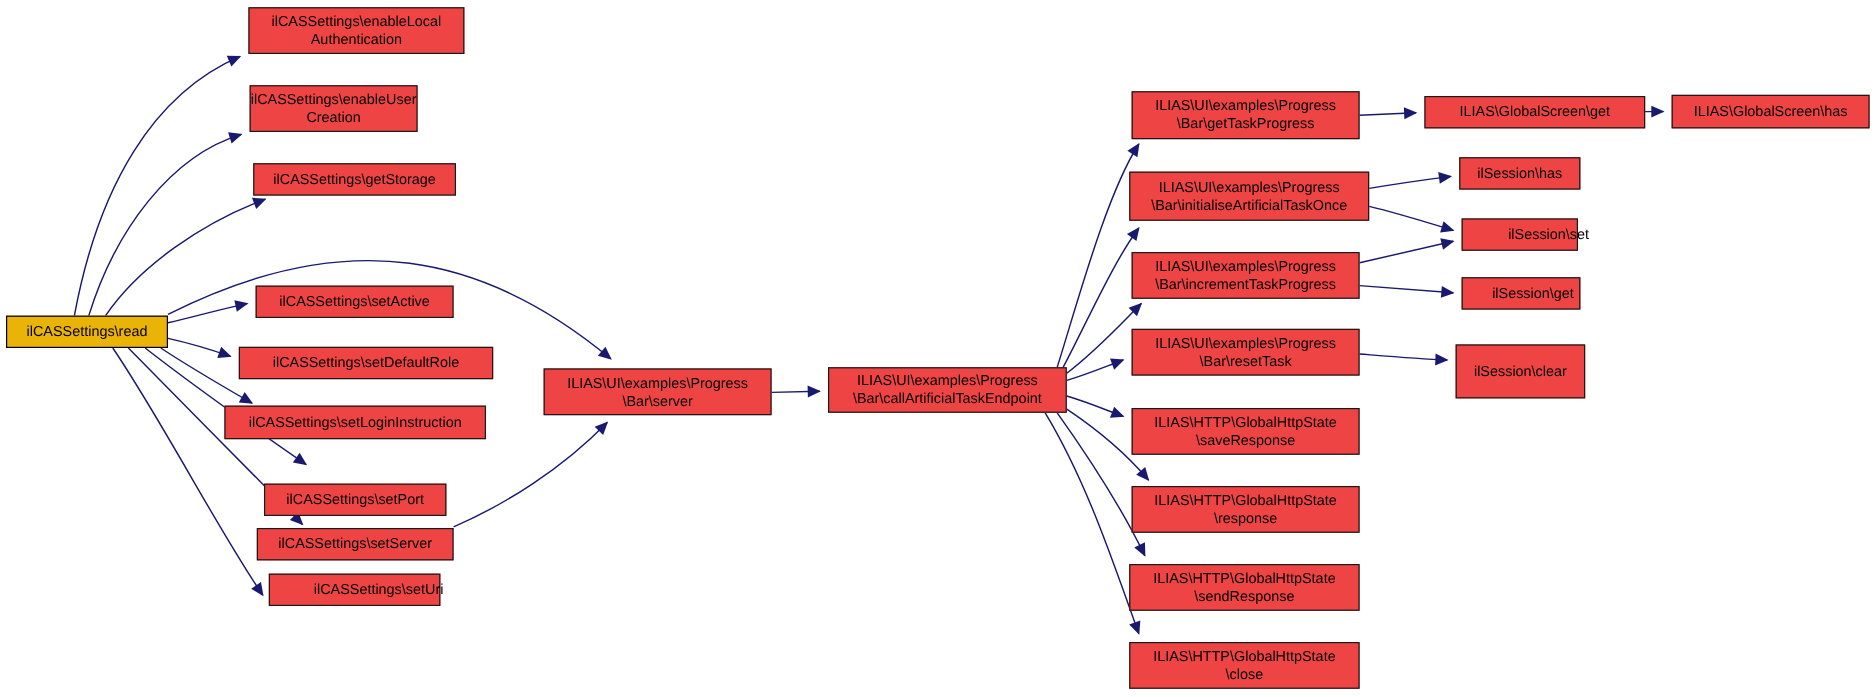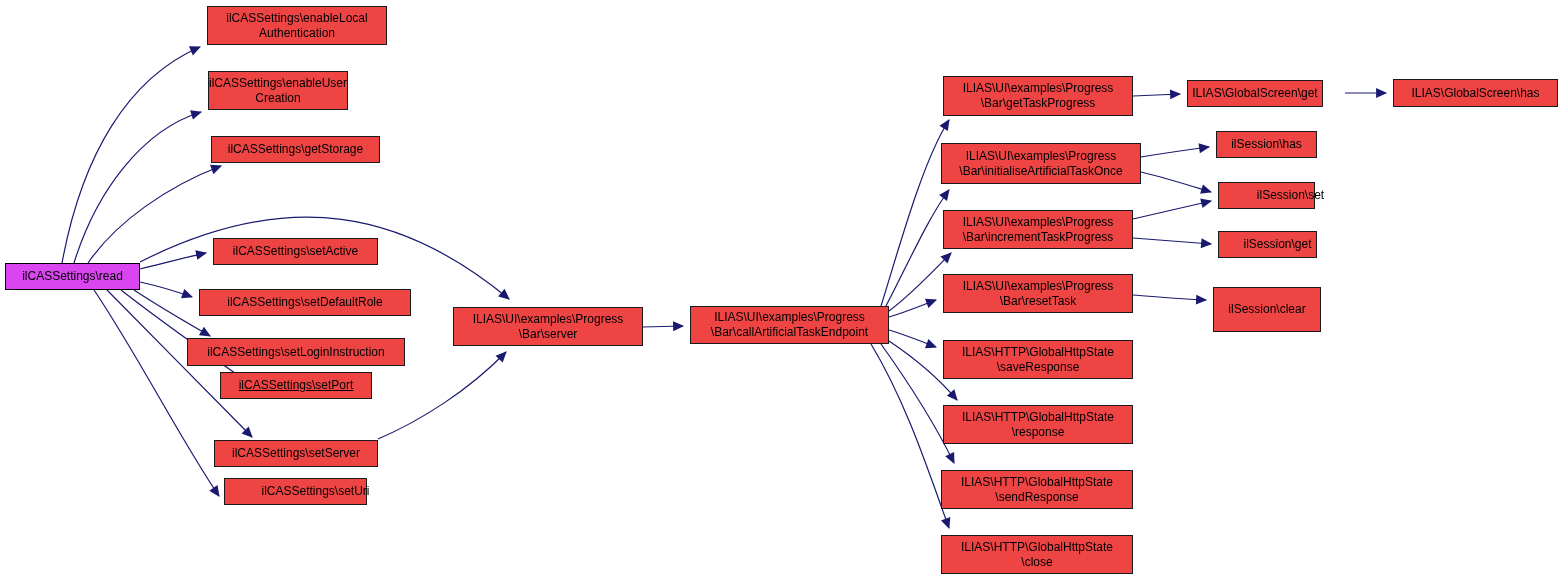--- a/index.html
+++ b/index.html
@@ -32,21 +32,21 @@
     align-items: center;
     justify-content: center;
     font-size: 12px;
     line-height: 15px;
     color: #000000;
     white-space: nowrap;
     text-align: center;
     cursor: pointer;
   }
   .node.root {
-    background: #d946ef;
+    background: #eab308;
     border-color: #000000;
   }
   .node span {
     display: block;
   }
 </style>
 </head>
 <body>
 
 <div id="canvas">
@@ -101,21 +101,21 @@
       </div>
       <div class="node" style="left: 213px; top: 238px; width: 165px; height: 27px;">
         <span>ilCASSettings\setActive</span>
       </div>
       <div class="node" style="left: 199px; top: 289px; width: 212px; height: 27px;">
         <span>ilCASSettings\setDefaultRole</span>
       </div>
       <div class="node" style="left: 187px; top: 338px; width: 218px; height: 28px;">
         <span>ilCASSettings\setLoginInstruction</span>
       </div>
-      <div class="node" style="left: 220px; top: 372px; width: 152px; height: 27px; text-decoration: underline;">
+      <div class="node" style="left: 220px; top: 403px; width: 152px; height: 27px;">
         <span>ilCASSettings\setPort</span>
       </div>
       <div class="node" style="left: 214px; top: 440px; width: 164px; height: 27px;">
         <span>ilCASSettings\setServer</span>
       </div>
       <div class="node" style="left: 224px; top: 478px; width: 143px; height: 27px; padding-left: 40px;">
         <span>ilCASSettings\setUri</span>
       </div>
       <div class="node" style="left: 453px; top: 307px; width: 190px; height: 39px;">
         <span>ILIAS\UI\examples\Progress</span>
@@ -150,21 +150,21 @@
         <span>\response</span>
       </div>
       <div class="node" style="left: 941px; top: 470px; width: 192px; height: 39px;">
         <span>ILIAS\HTTP\GlobalHttpState</span>
         <span>\sendResponse</span>
       </div>
       <div class="node" style="left: 941px; top: 535px; width: 192px; height: 39px;">
         <span>ILIAS\HTTP\GlobalHttpState</span>
         <span>\close</span>
       </div>
-      <div class="node" style="left: 1187px; top: 80px; width: 136px; height: 27px;">
+      <div class="node" style="left: 1187px; top: 80px; width: 184px; height: 27px;">
         <span>ILIAS\GlobalScreen\get</span>
       </div>
       <div class="node" style="left: 1393px; top: 79px; width: 165px; height: 28px;">
         <span>ILIAS\GlobalScreen\has</span>
       </div>
       <div class="node" style="left: 1216px; top: 131px; width: 101px; height: 27px; align-items: center;">
         <span>ilSession\has</span>
       </div>
       <div class="node" style="left: 1218px; top: 182px; width: 97px; height: 27px; padding-left: 48px;">
         <span>ilSession\set</span>

